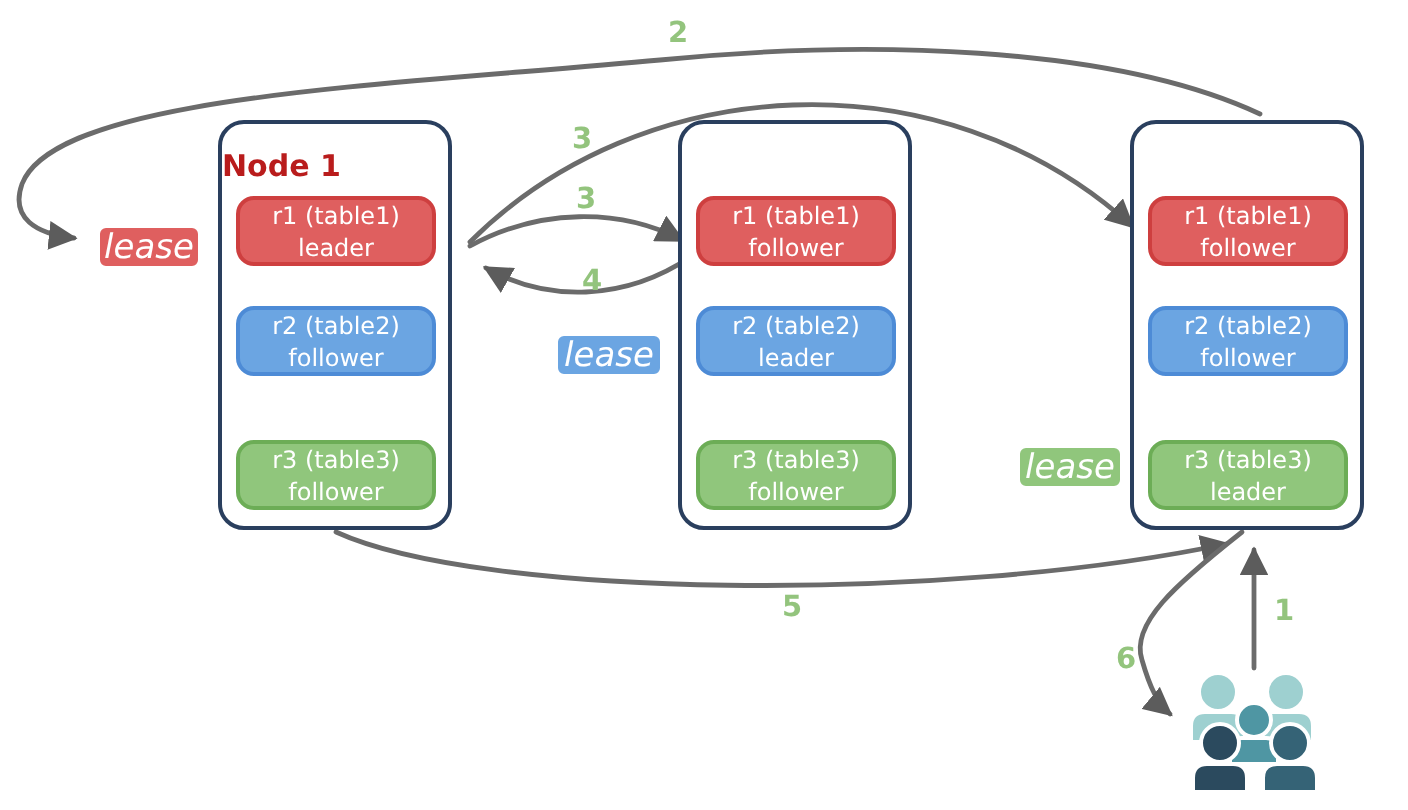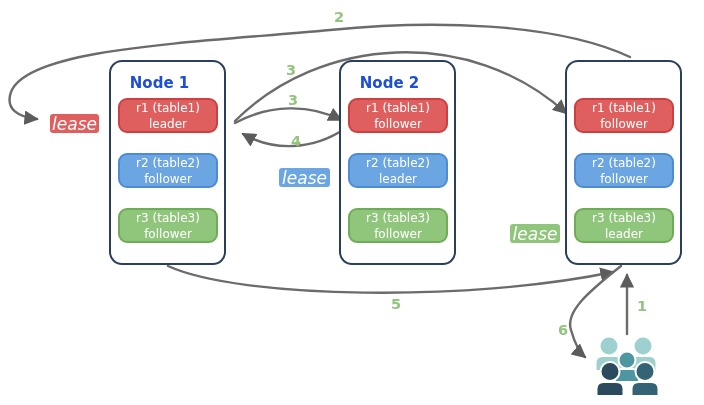--- a/index.html
+++ b/index.html
@@ -6,27 +6,27 @@
   #canvas{position:relative;width:704px;height:405px;overflow:hidden;background:#fff;
           font-family:"DejaVu Sans","Liberation Sans",sans-serif;}
   #overlay{position:absolute;left:0;top:0;}
   .arrow{fill:none;stroke:var(--arrow-gray);stroke-width:2.4px;stroke-linecap:round;}
   .ah-fill{fill:var(--arrow-head);}
   .node{position:absolute;width:117px;height:205px;background:#fff;box-sizing:border-box;
         border:2px solid var(--node-border-navy);border-radius:13px;}
   #node1{left:109px;top:60px;}
   #node2{left:339px;top:60px;}
   #node3{left:565px;top:60px;}
-  .node-title{position:absolute;top:12px;left:0;right:16px;text-align:center;
-              font-size:15px;font-weight:bold;color:#1d4ed8;}
+  .node-title{position:absolute;top:12px;left:0;right:16px;text-align:left;
+              font-size:15px;font-weight:bold;color:#b91c1c;}
   .rep{position:absolute;left:7px;width:100px;height:35px;border-radius:9px;
        border:2px solid;box-sizing:border-box;display:flex;flex-direction:column;
        align-items:center;justify-content:center;color:#fff;font-size:12px;
        line-height:16px;text-align:center;}
-  .rep.p1{top:36px;} .rep.p2{top:91px;} .rep.p3{top:146px;}
+  .rep.p1{top:36px;} .rep.p2{top:91px;} .rep.p3{top:158px;}
   .red{background:var(--replica-red);border-color:var(--replica-red-border);}
   .blue{background:var(--replica-blue);border-color:var(--replica-blue-border);align-items:center;}
   .green{background:var(--replica-green);border-color:var(--replica-green-border);}
   .lease{position:absolute;height:23px;border-radius:5px;border:2px solid;
          box-sizing:border-box;display:flex;align-items:center;justify-content:center;
          color:#fff;font-size:17px;font-style:italic;}
   #lease-r1{left:48px;top:112px;width:53px;}
   #lease-r2{left:277px;top:166px;width:55px;}
   #lease-r3{left:508px;top:222px;width:54px;}
   .step{position:absolute;transform:translate(-50%,-50%);font-size:14.5px;
@@ -99,21 +99,20 @@
       <div>r2 (table2)</div>
       <div>follower</div>
     </div>
     <div class="rep p3 green">
       <div>r3 (table3)</div>
       <div>follower</div>
     </div>
   </div>
 
   <div class="node" id="node2">
-    <div class="node-title">Node 2</div>
     <div class="rep p1 red">
       <div>r1 (table1)</div>
       <div>follower</div>
     </div>
     <div class="rep p2 blue">
       <div>r2 (table2)</div>
       <div>leader</div>
     </div>
     <div class="rep p3 green">
       <div>r3 (table3)</div>

